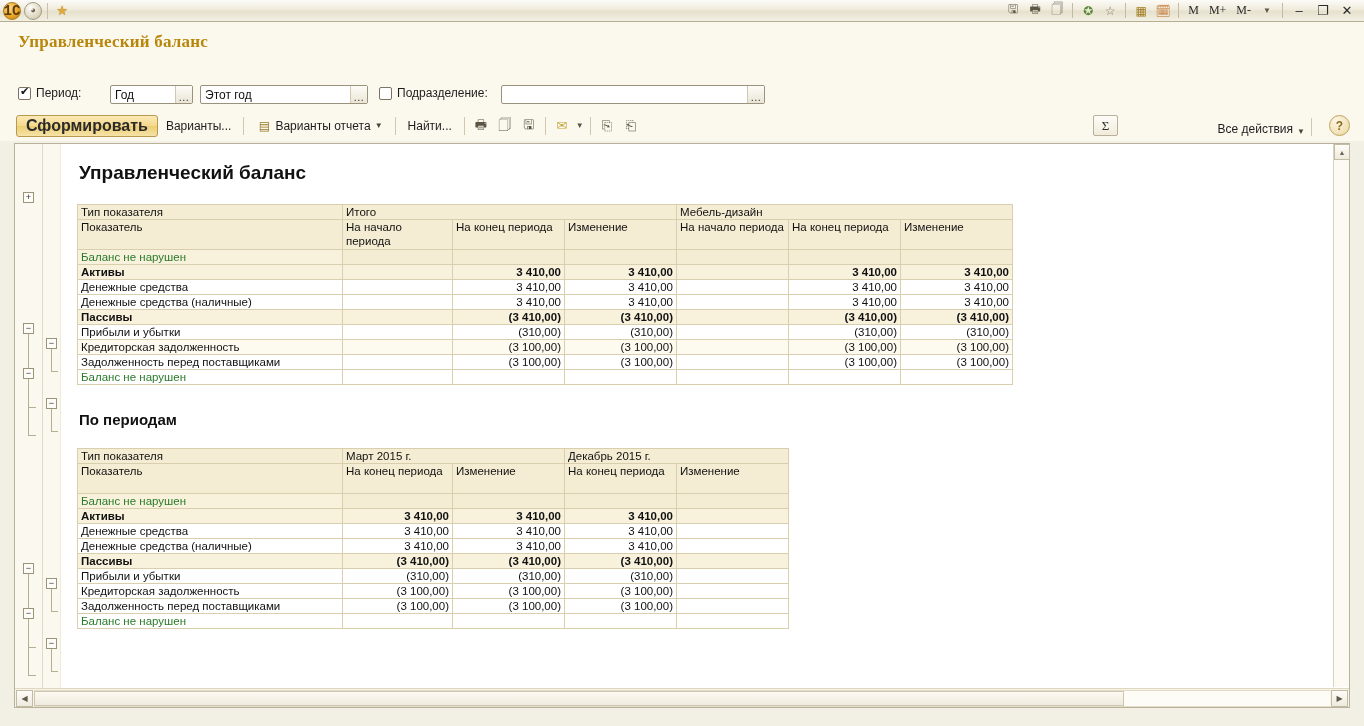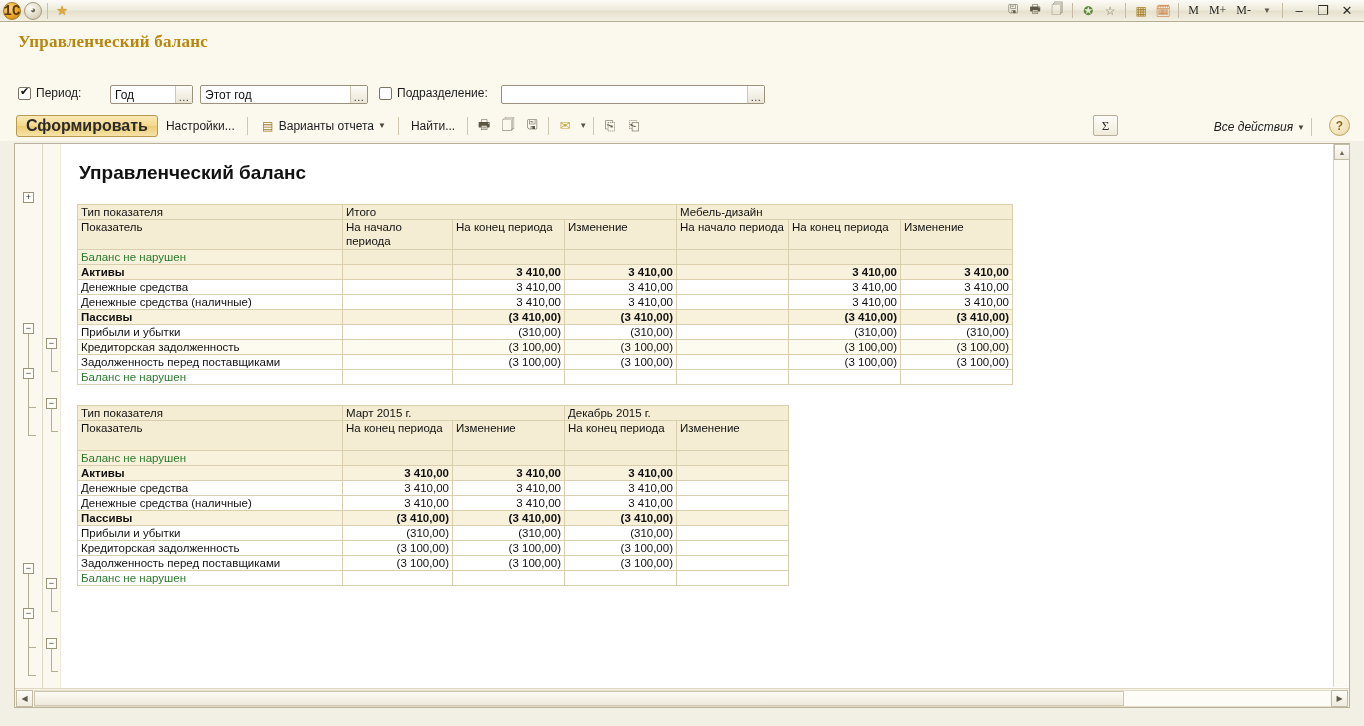--- a/index.html
+++ b/index.html
@@ -121,21 +121,21 @@
   .caret { font-size: 8px; margin-left: 4px; color: #4a4535; }
   #sum-btn {
     position: absolute; left: 1093px; top: 115px; width: 25px; height: 21px;
     border: 1px solid #b8b09a; border-radius: 2px;
     background: linear-gradient(to bottom,#fdfcf8,#f0ebdb);
     display: flex; align-items: center; justify-content: center;
     font-size: 13px; color: #2f2f2f; font-family: "Liberation Serif", serif;
   }
   #allactions {
     position: absolute; right: 46px; top: 118px; font-size: 12px; color: #1d1d1d;
-    display: flex; align-items: center; font-style: italic;
+    display: flex; align-items: flex-end;
   }
   #help-btn {
     position: absolute; right: 14px; top: 115px; width: 21px; height: 21px;
     border-radius: 11px; border: 1px solid #c0a35c;
     background: radial-gradient(circle at 35% 28%, #fdf6e3, #f0e0b4 70%, #dcc889);
     display: flex; align-items: center; justify-content: center;
     font-size: 12px; color: #8a6a1e; font-weight: bold;
   }
   .vsep-tb { width: 1px; height: 18px; background: #cfc7b0; margin: 0 6px; }
 
@@ -295,21 +295,21 @@
   </div>
   <div class="fld" style="position:absolute; left:110px; top:89px; width:260px;">
     <span class="val">USD</span>
     <span class="btn3">...</span>
     <span class="btnmag">🔍</span>
   </div>
 </div>
 
 <div id="toolbar">
   <div id="btn-generate">Сформировать</div>
-  <div class="tbtn">Настройки...</div>
+  <div class="tbtn">Варианты...</div>
   <div class="tsep"></div>
   <div class="tbtn">
     <span class="ticon" style="color:#9a7a2a;">▤</span>
     <span>Варианты отчета</span>
     <span class="caret">▼</span>
   </div>
   <div class="tsep"></div>
   <div class="tbtn">Найти...</div>
   <div class="tsep"></div>
   <div class="ibtn">🖶</div>
@@ -478,20 +478,21 @@
               <td class="blank"></td>
               <td class="blank"></td>
               <td class="blank"></td>
               <td class="blank"></td>
               <td class="blank"></td>
               <td class="blank"></td>
             </tr>
           </tbody>
       </table>
 
+      <div class="rep-h2" style="margin-top:26px;">По периодам</div>
 
       <table class="rep" id="table2" style="margin-top:20px;">
         <colgroup>
           <col style="width:265px">
             <col style="width:110px">
             <col style="width:112px">
           <col style="width:112px">
             <col style="width:112px">
         </colgroup>
         <tbody id="t2-body">

